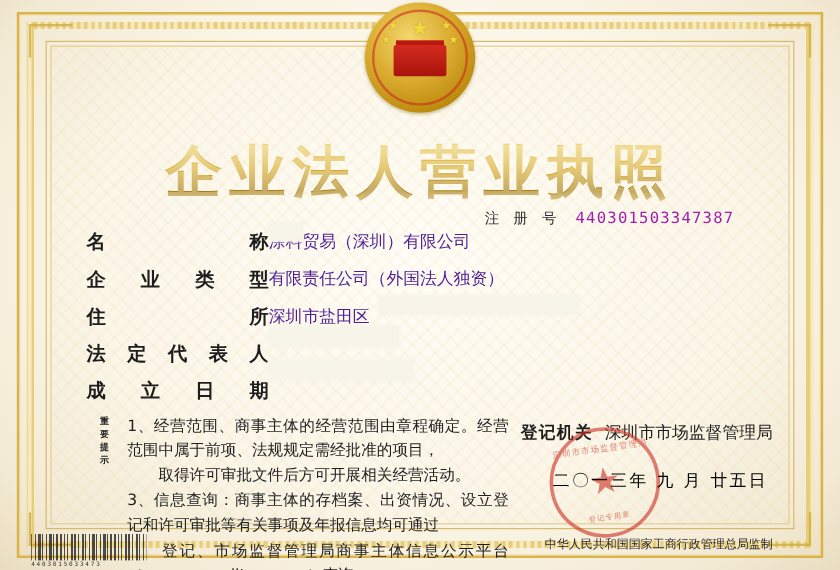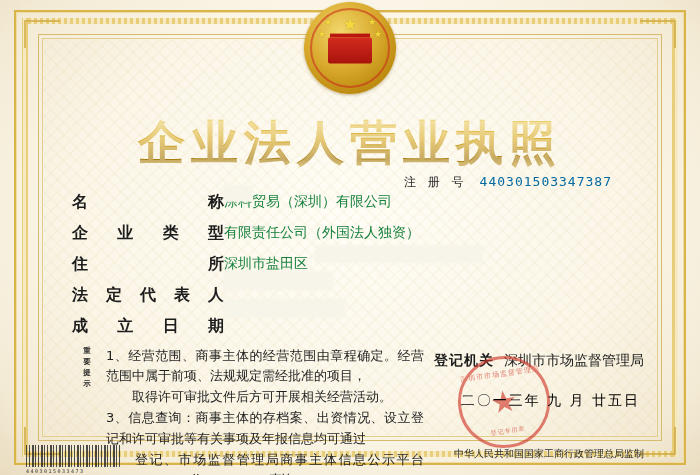--- a/index.html
+++ b/index.html
@@ -136,21 +136,21 @@
     align-items: baseline;
     gap: 12px;
   }
   .reg-label {
     font-size: 12px;
     color: #2b2b2b;
     letter-spacing: 4px;
   }
   .reg-value {
     font-size: 13px;
-    color: #0369a1;
+    color: #a21caf;
     letter-spacing: 1px;
     font-family: "DejaVu Sans Mono", "Liberation Mono", monospace;
   }
 
   
   .fields {
     position: absolute;
     left: 72px;
     top: 182px;
     width: 560px;
@@ -166,21 +166,21 @@
     font-weight: bold;
     color: #1d1d1d;
     letter-spacing: 0px;
     display: flex;
     justify-content: space-between;
   }
   .field-label span { display: inline-block; }
   .field-value {
     flex: 1;
     font-size: 14px;
-    color: #15803d;
+    color: #4c1d95;
     padding-bottom: 2px;
     position: relative;
     white-space: nowrap;
   }
   
   .redact {
     position: absolute;
     background: #f7f4ea;
     box-shadow: 0 0 2px 1px rgba(247,244,234,.9);
   }

